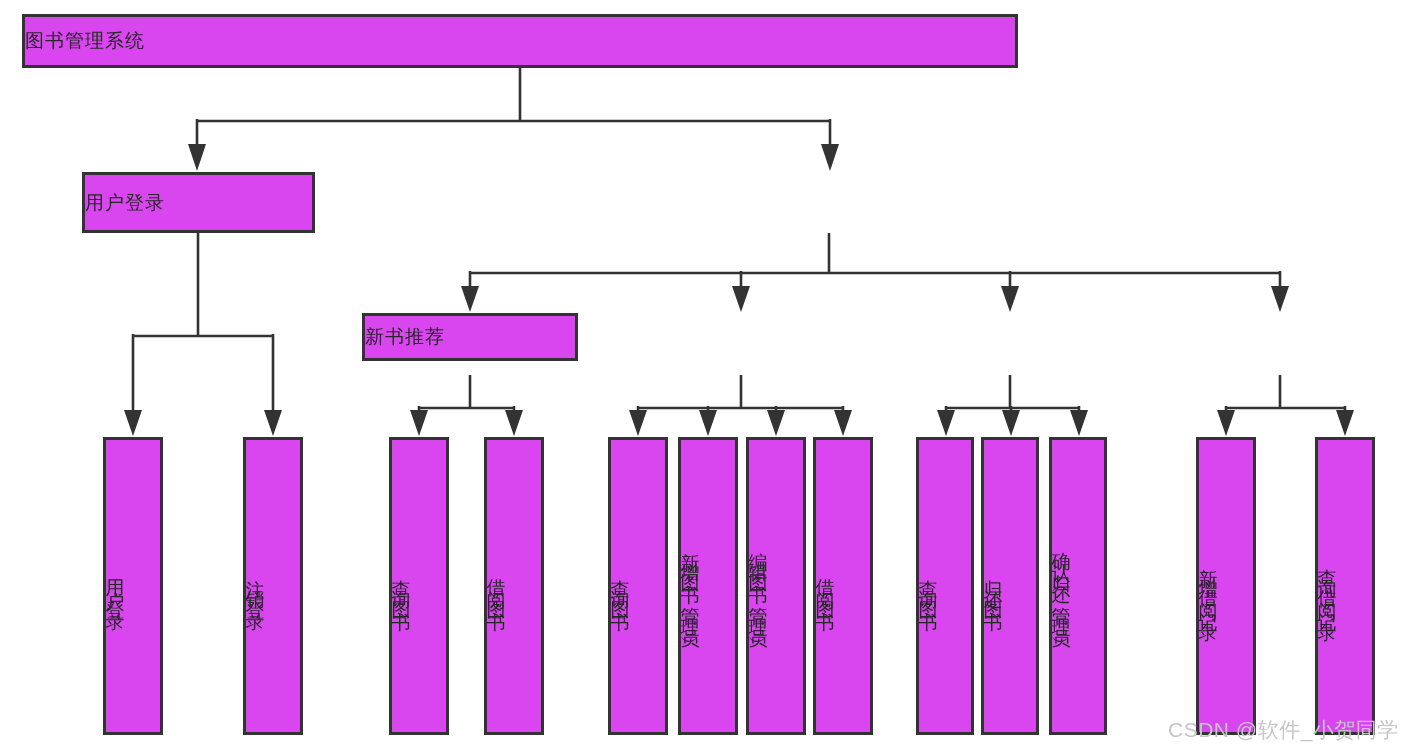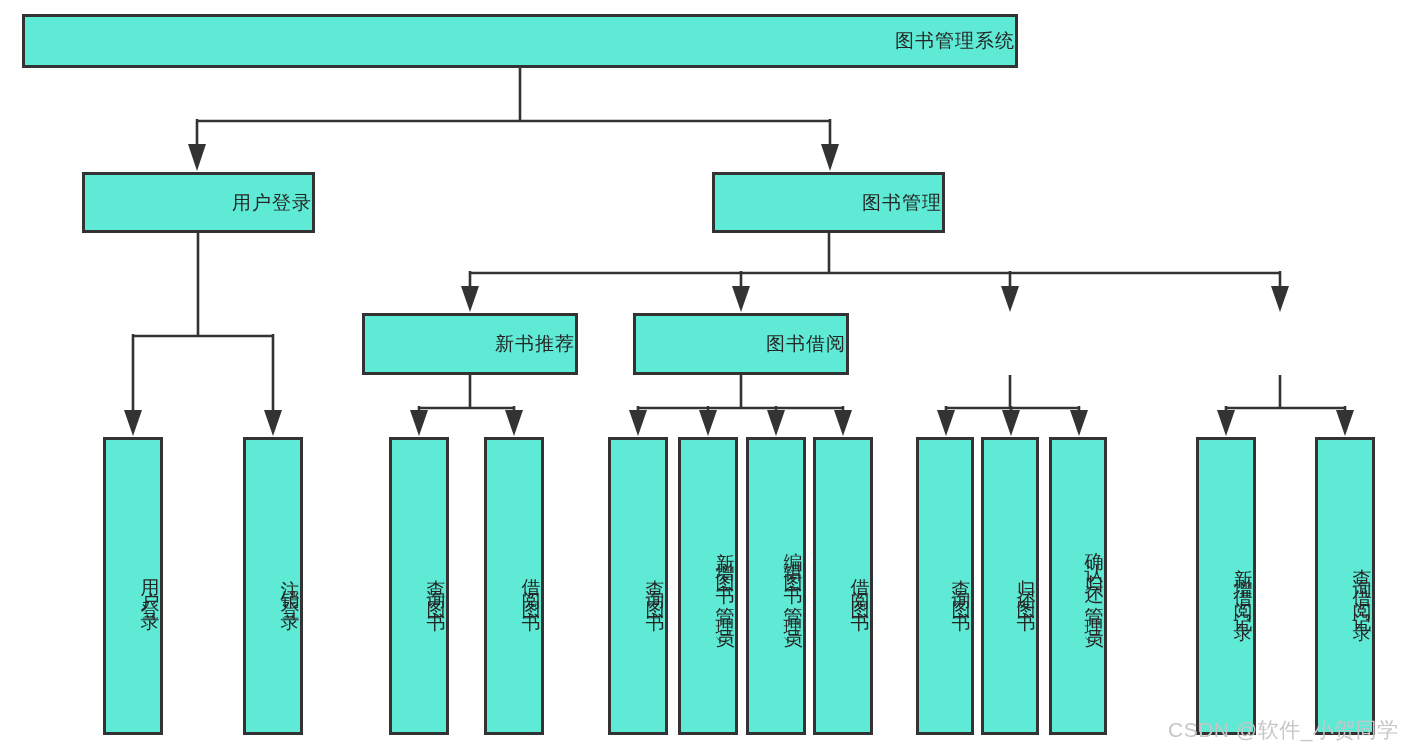--- a/index.html
+++ b/index.html
@@ -14,30 +14,30 @@
   #connectors {
     position: absolute;
     left: 0; top: 0;
     width: 1405px; height: 747px;
     pointer-events: none;
   }
   .node {
     position: absolute;
     box-sizing: border-box;
     border: 3px solid #333333;
-    background: #5eead4;
+    background: #d946ef;
     display: flex;
     align-items: center;
-    justify-content: flex-end;
+    justify-content: flex-start;
     color: #262626;
   }
   .h-node { font-size: 19px; letter-spacing: 1px; }
   .root-node   { left: 22px;  top: 14px;  width: 996px; height: 54px; }
   .l2-node     { top: 172px; width: 233px; height: 61px; }
-  .l3-node     { top: 313px; width: 216px; height: 62px; }
+  .l3-node     { top: 313px; width: 216px; height: 48px; }
   .leaf-node   { top: 437px; width: 60px; height: 298px; }
   .leaf-label {
     writing-mode: vertical-rl;
     text-orientation: mixed;
     font-size: 19px;
     letter-spacing: 11px;
     line-height: 1;
     color: #262626;
   }
   .watermark {
@@ -100,29 +100,23 @@
     </g>
   </svg>
 
   <div class="node root-node h-node">
     <span>图书管理系统</span>
   </div>
 
   <div class="node l2-node h-node" style="left:82px">
     <span>用户登录</span>
   </div>
-  <div class="node l2-node h-node" style="left:712px">
-    <span>图书管理</span>
-  </div>
 
   <div class="node l3-node h-node" style="left:362px">
     <span>新书推荐</span>
-  </div>
-  <div class="node l3-node h-node" style="left:633px">
-    <span>图书借阅</span>
   </div>
 
   <div class="node leaf-node" style="left:103px">
     <span class="leaf-label">用户登录</span>
   </div>
   <div class="node leaf-node" style="left:243px">
     <span class="leaf-label">注销登录</span>
   </div>
   <div class="node leaf-node" style="left:389px">
     <span class="leaf-label">查询图书</span>

